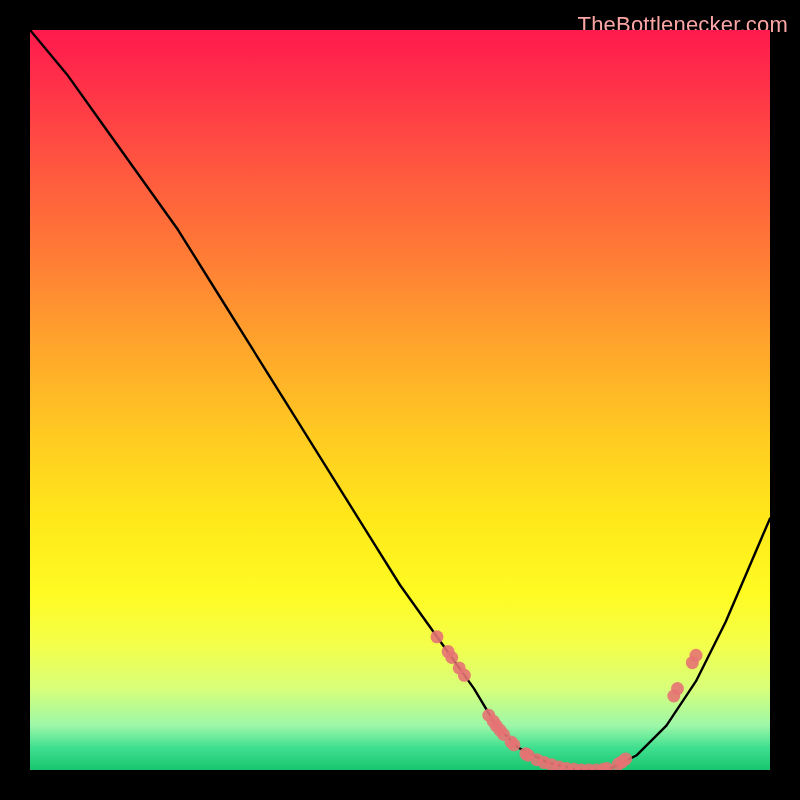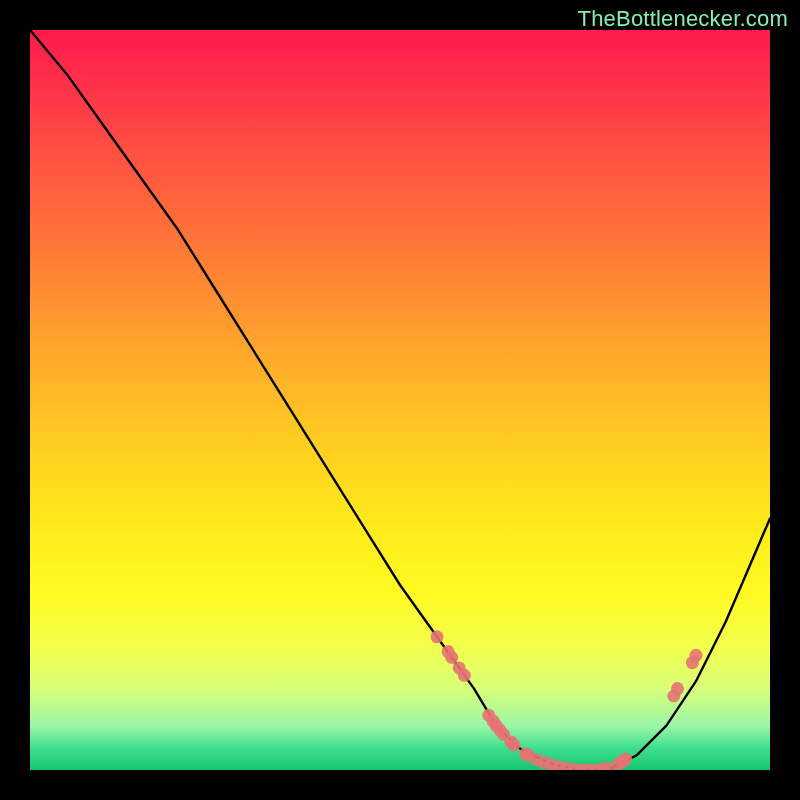--- a/index.html
+++ b/index.html
@@ -37,23 +37,23 @@
       #fffb22 76%,
       #f4ff4a 83%,
       #d8ff7a 89%,
       #9cf7a8 94%,
       #3fdf8f 97%,
       #18c56f 100%
     );
   }
   .watermark {
     position: absolute;
-    top: 6px;
+    top: 12px;
     right: 12px;
-    color: #86efac;
+    color: #fca5a5;
     font-size: 22px;
     letter-spacing: 0.2px;
     user-select: none;
   }
   svg.curve {
     position: absolute;
     left: 0;
     top: 0;
     width: 740px;
     height: 740px;

